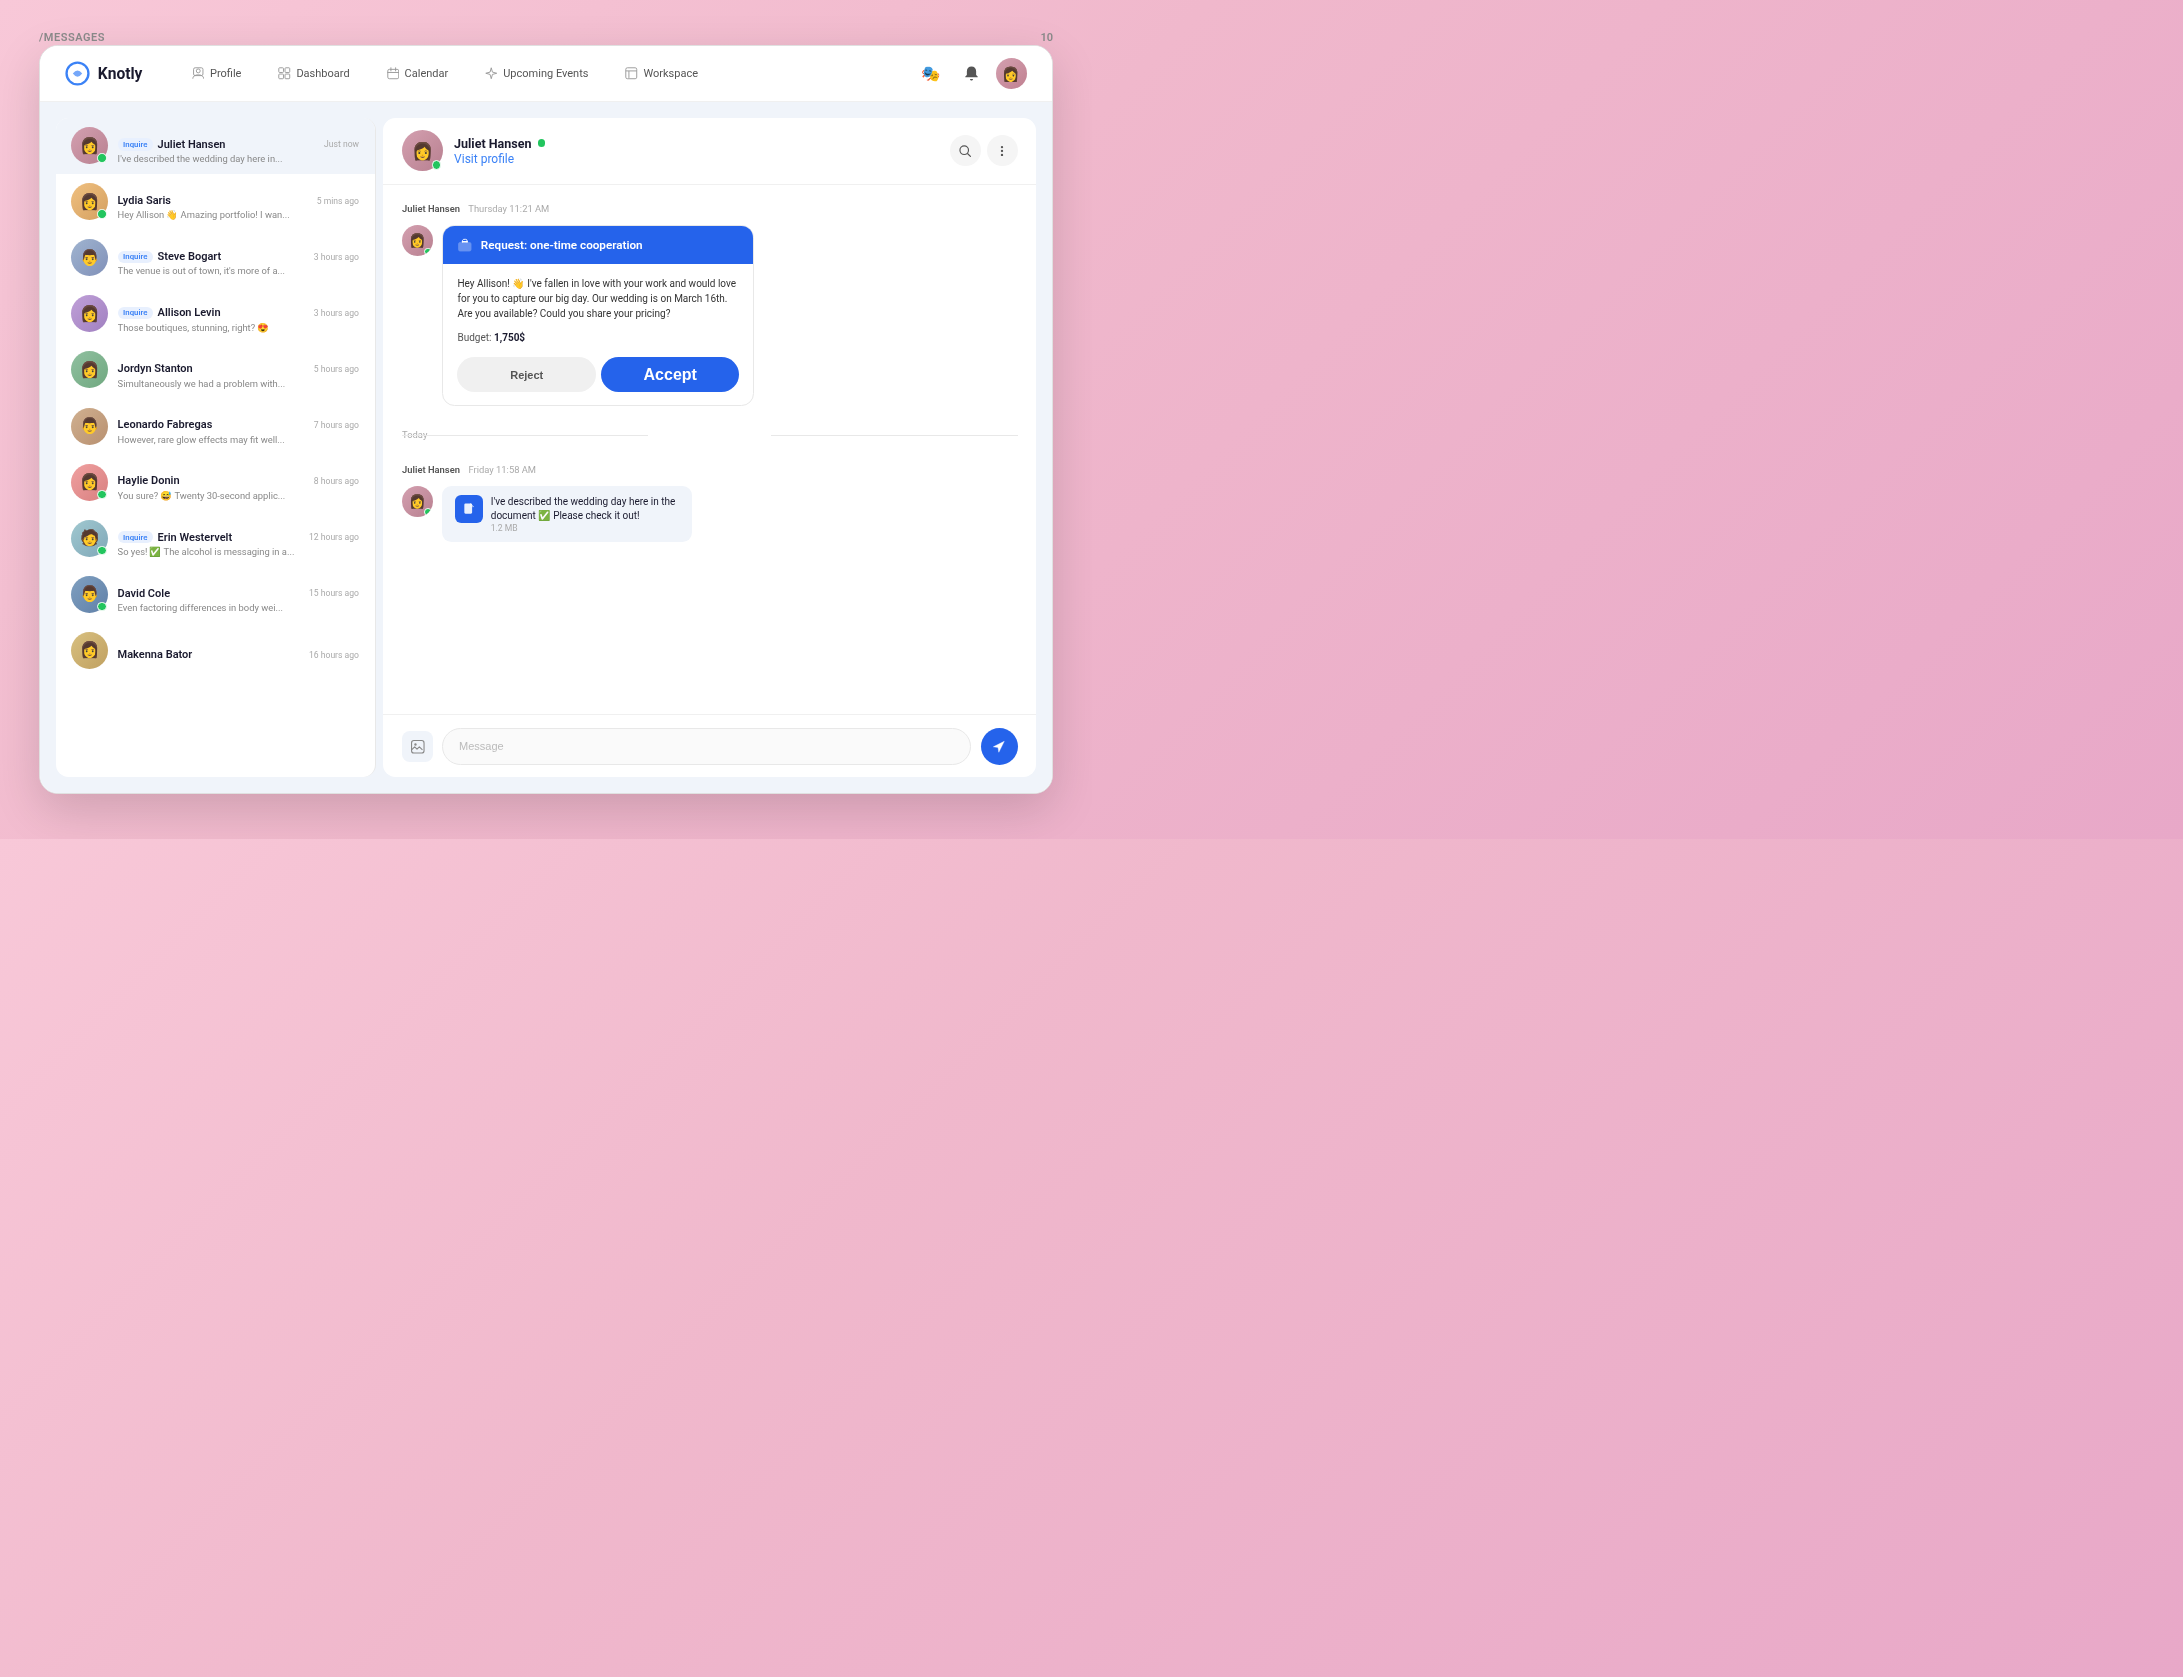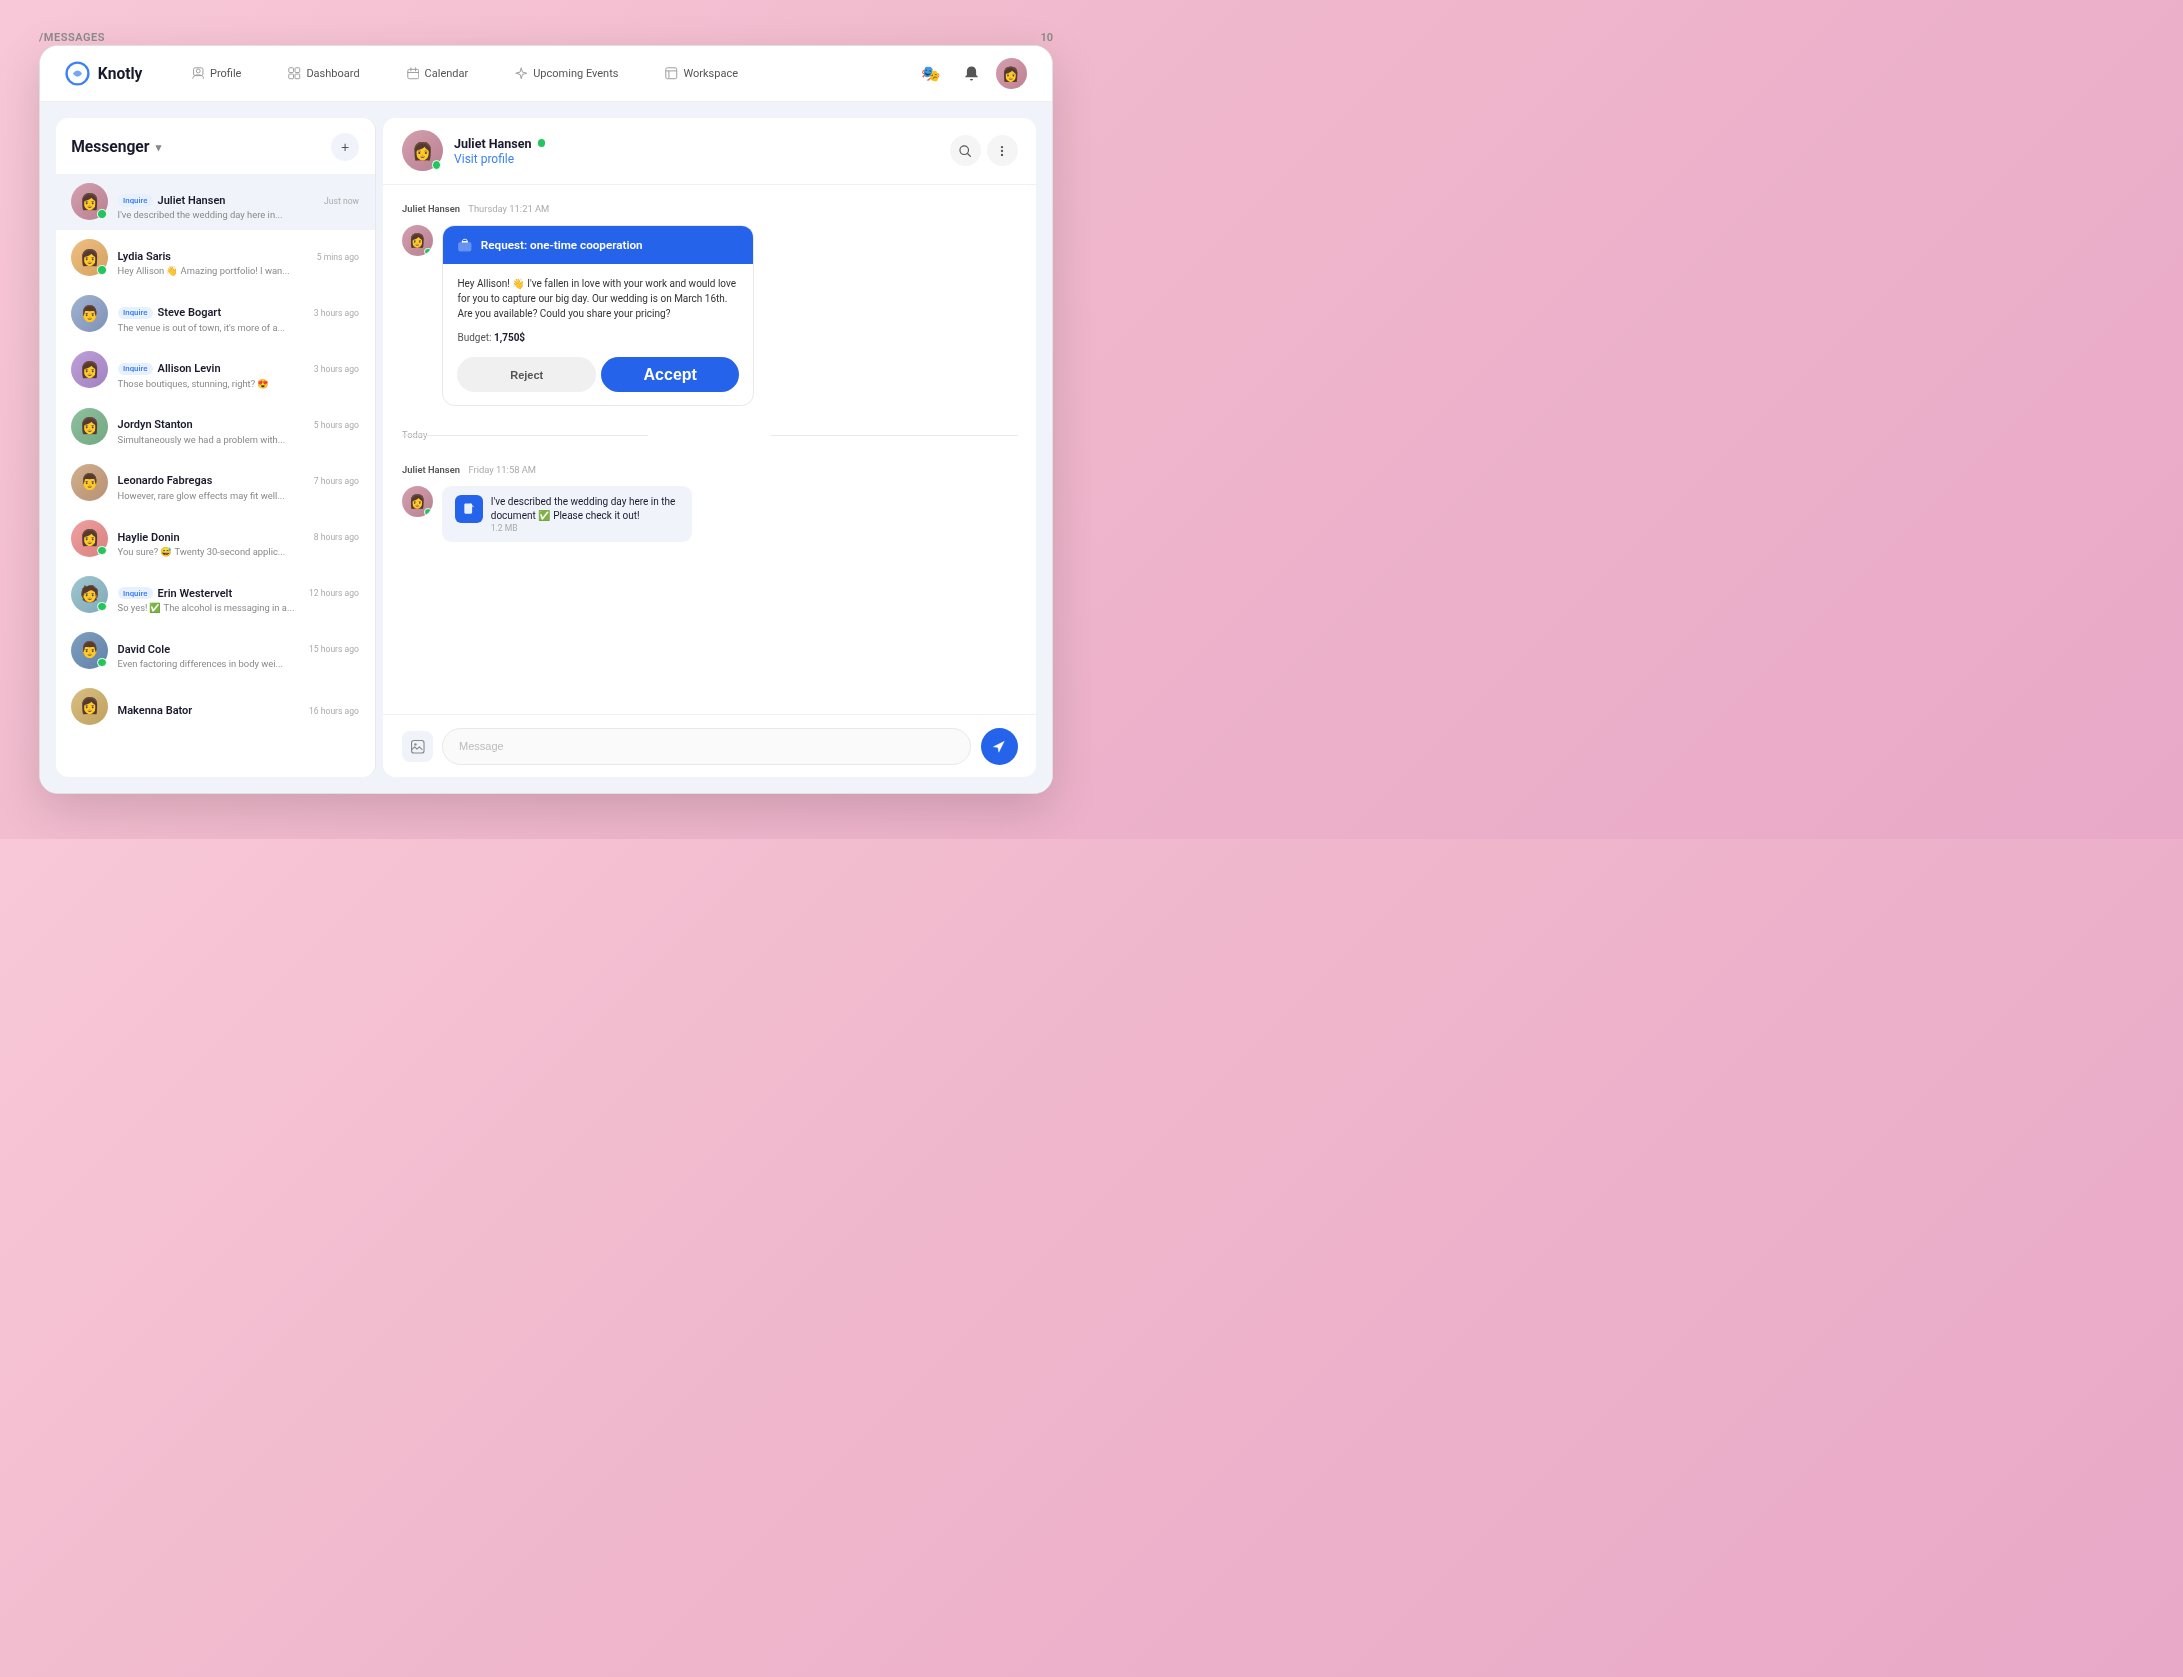--- a/index.html
+++ b/index.html
@@ -66,21 +66,21 @@
       height: 25px;
     }
     .logo-text {
       font-size: 15.6px;
       font-weight: 700;
       color: #1a1a2e;
     }
     .nav-links {
       display: flex;
       align-items: center;
-      gap: 22px;
+      gap: 12px;
       flex: 1;
     }
     .nav-item {
       display: flex;
       align-items: center;
       gap: 5.5px;
       padding: 6.2px 12.5px;
       border-radius: 7.8px;
       font-size: 11px;
       color: #555;
@@ -613,27 +613,20 @@
           <path d="M11 2C7.5 2 5 4.5 5 8v5l-2 2v1h16v-1l-2-2V8c0-3.5-2.5-6-6-6zM9 18c0 1.1.9 2 2 2s2-.9 2-2H9z" fill="#555"></path>
         </svg>
       </div>
       <div class="avatar-nav">👩</div>
     </div>
   </nav>
 
   <div class="main-content">
 
     <div class="sidebar">
-      <div class="sidebar-header">
-        <div class="messenger-title">
-          <span>Messenger</span>
-          <span class="chevron-icon">▾</span>
-        </div>
-        <button class="add-btn">+</button>
-      </div>
       <div class="conversation-list">
 
         <div class="conversation-item active">
           <div class="avatar-wrap">
             <div class="avatar av-1">👩</div>
             <div class="online-dot"></div>
           </div>
           <div class="conv-info">
             <div class="conv-top">
               <span class="badge-inquire">Inquire</span>

